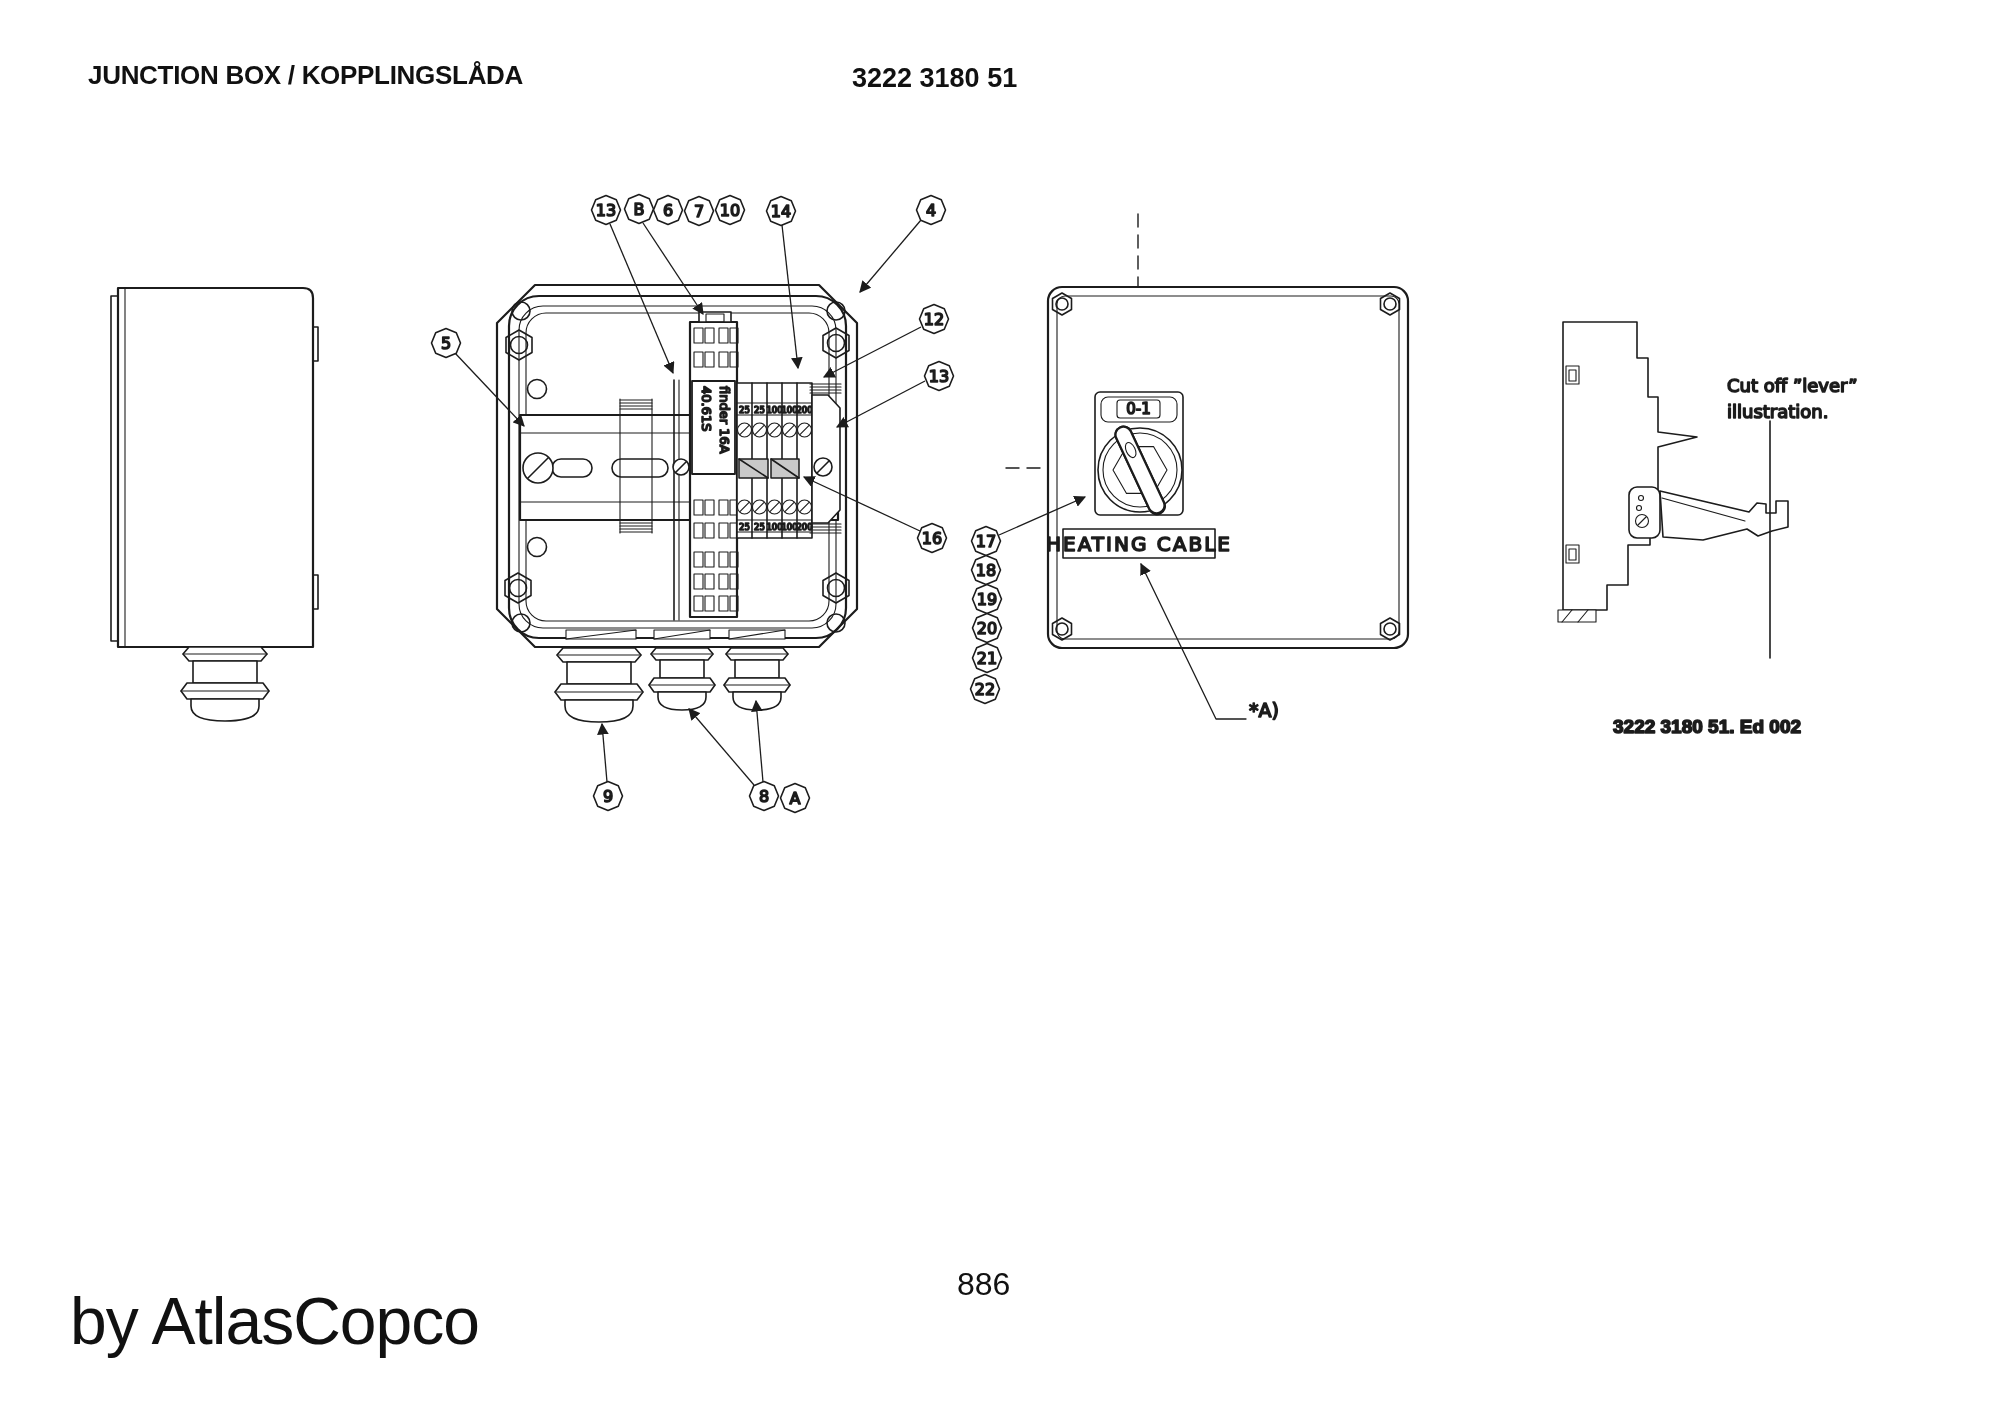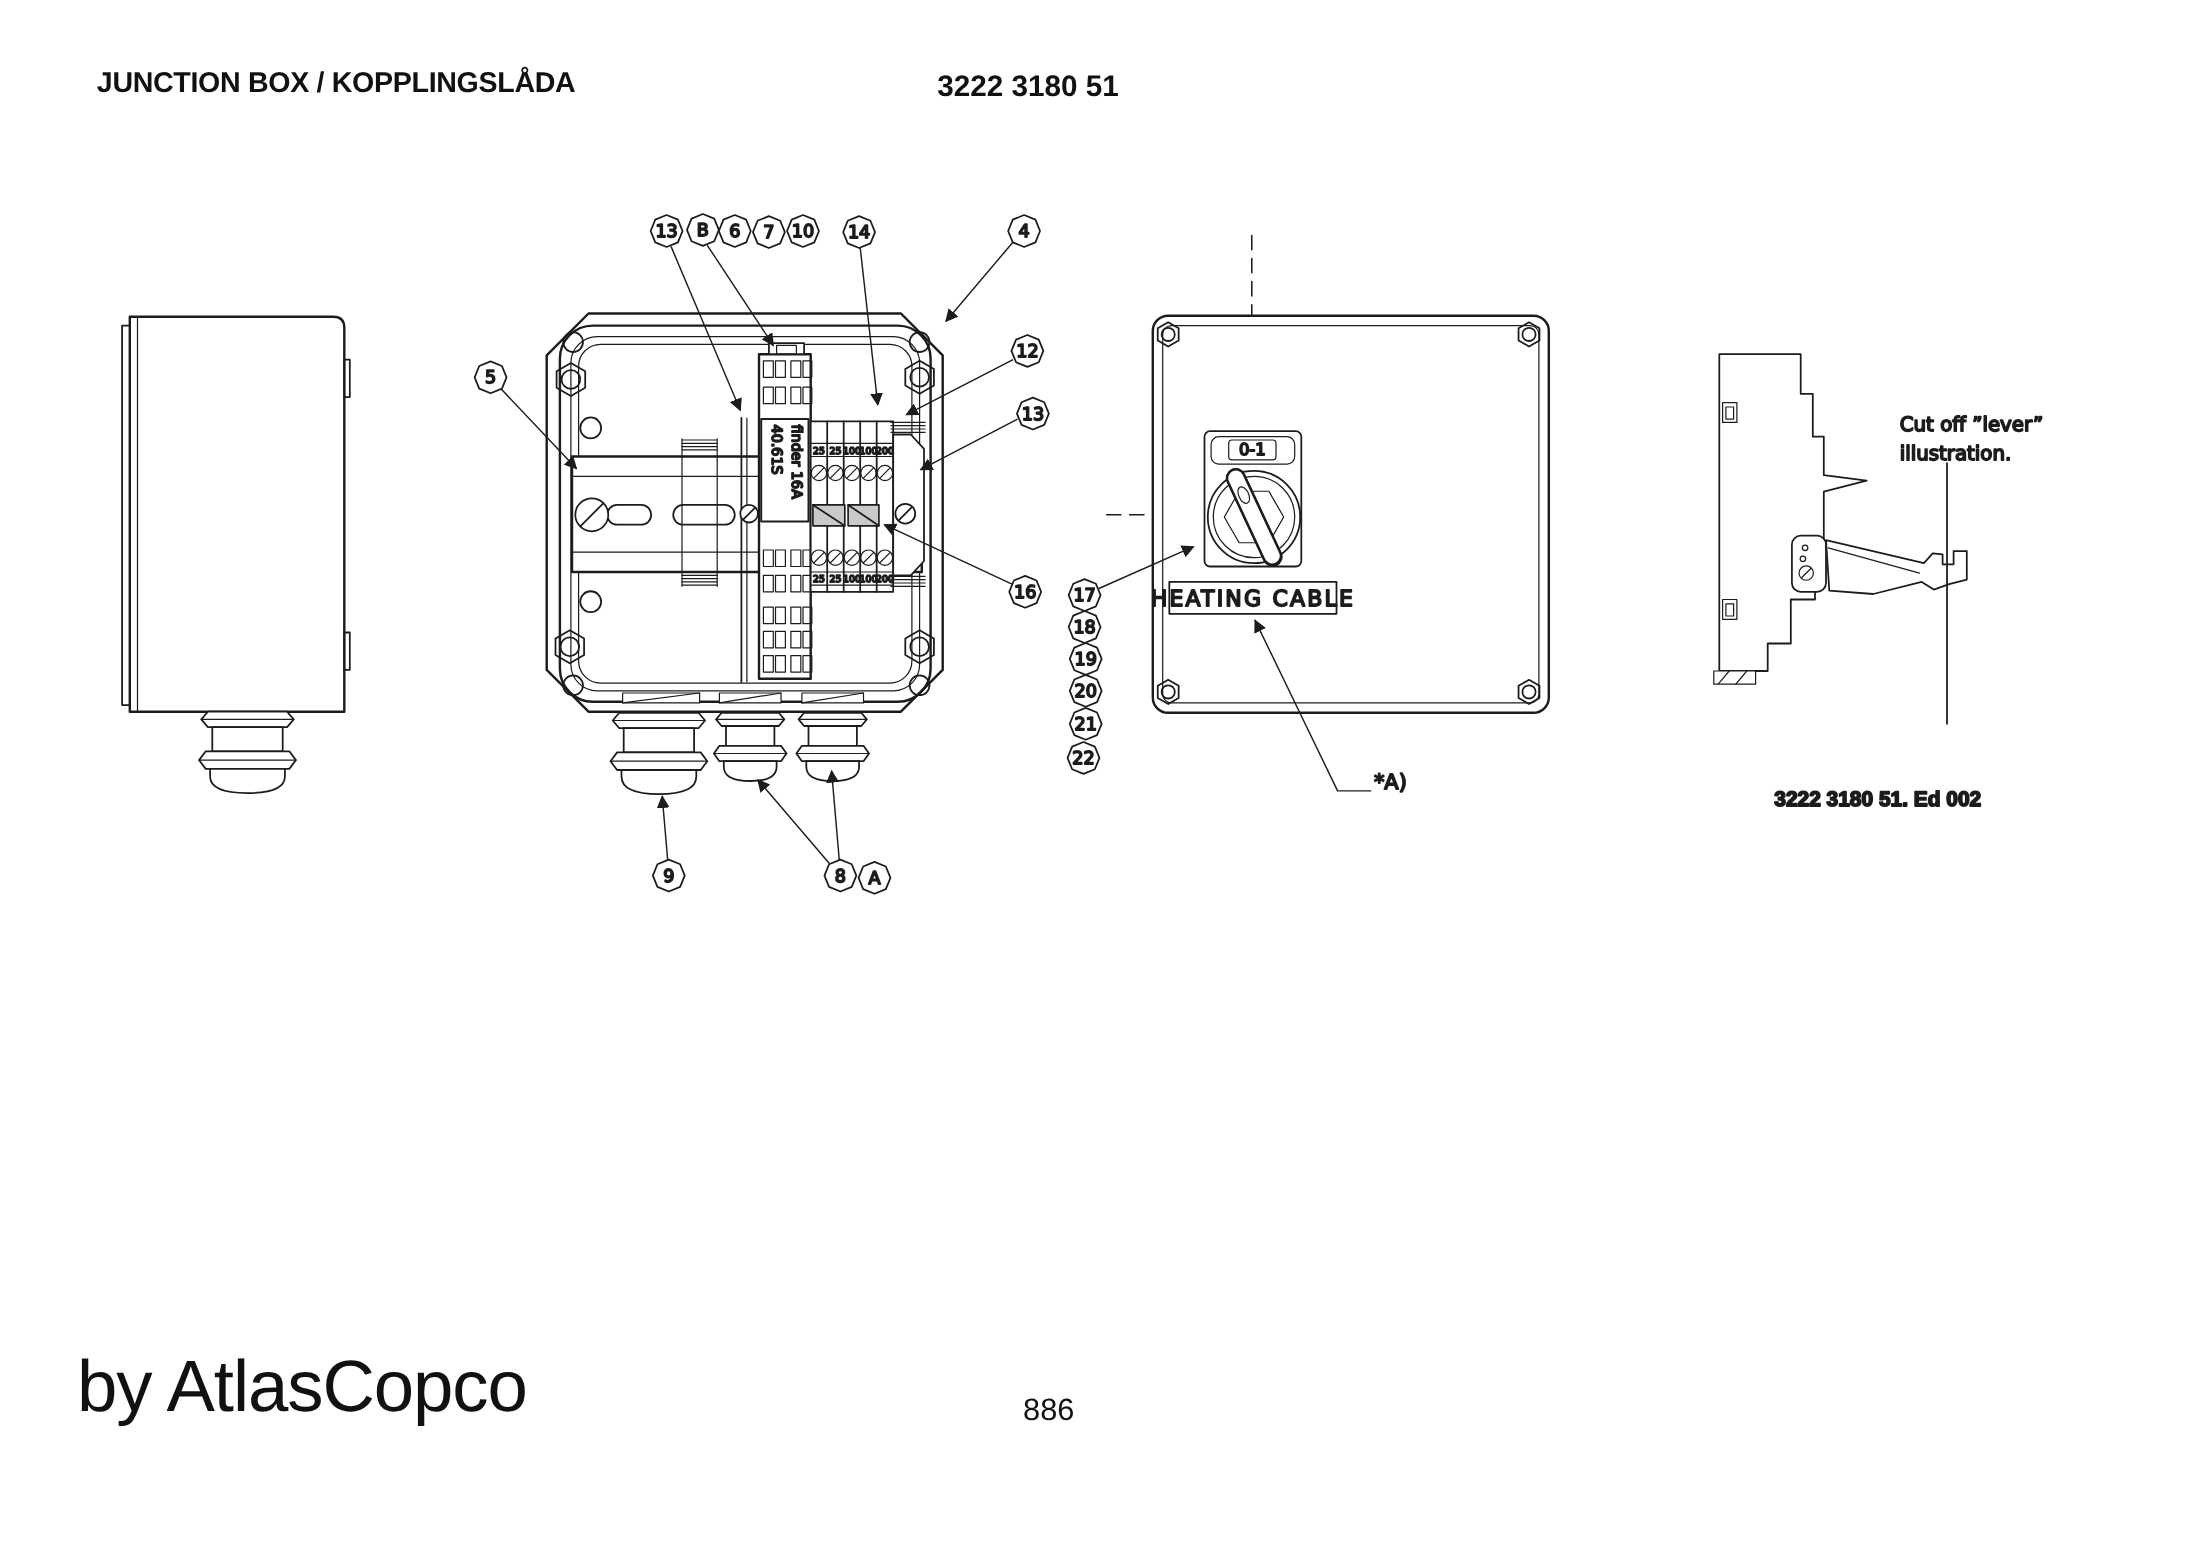--- a/index.html
+++ b/index.html
@@ -6,22 +6,22 @@
     --line:#1c1c1c;
     --jumper-fill:#c9c9c9;
     --background:#ffffff;
   }
   html,body{margin:0;padding:0;background:#fff;}
   .page{position:relative;width:2000px;height:1415px;background:var(--background,#fff);overflow:hidden;
         font-family:"Liberation Sans",sans-serif;color:#111;}
   .abs{position:absolute;white-space:nowrap;}
   .title{left:88px;top:60px;font-size:26px;font-weight:bold;letter-spacing:-0.3px;}
   .partnum{left:852px;top:63px;font-size:27px;font-weight:bold;}
-  .pagenum{left:930px;top:1266px;font-size:28px;}
-  .brand{left:70px;top:1222px;font-size:66px;letter-spacing:-1px;}
+  .pagenum{left:957px;top:1266px;font-size:32px;}
+  .brand{left:70px;top:1283px;font-size:66px;letter-spacing:-1px;}
   svg.drawing{position:absolute;left:0;top:0;}
   
   .ln{stroke:var(--line,#1c1c1c);fill:none;stroke-width:1.6;stroke-linejoin:round;stroke-linecap:round;}
   .w2{stroke-width:2.2;}
   .w1{stroke-width:1.1;}
   .wf{fill:#fff;}
   .jmp{fill:var(--jumper-fill,#c9c9c9);stroke:var(--line,#1c1c1c);stroke-width:1.5;}
   .ld{stroke:var(--line,#1c1c1c);fill:none;stroke-width:1.3;}
   .dash{stroke:var(--line,#1c1c1c);fill:none;stroke-width:1.4;stroke-dasharray:13 8;}
   .txt{fill:var(--line,#1c1c1c);font-family:"DejaVu Sans",sans-serif;}

